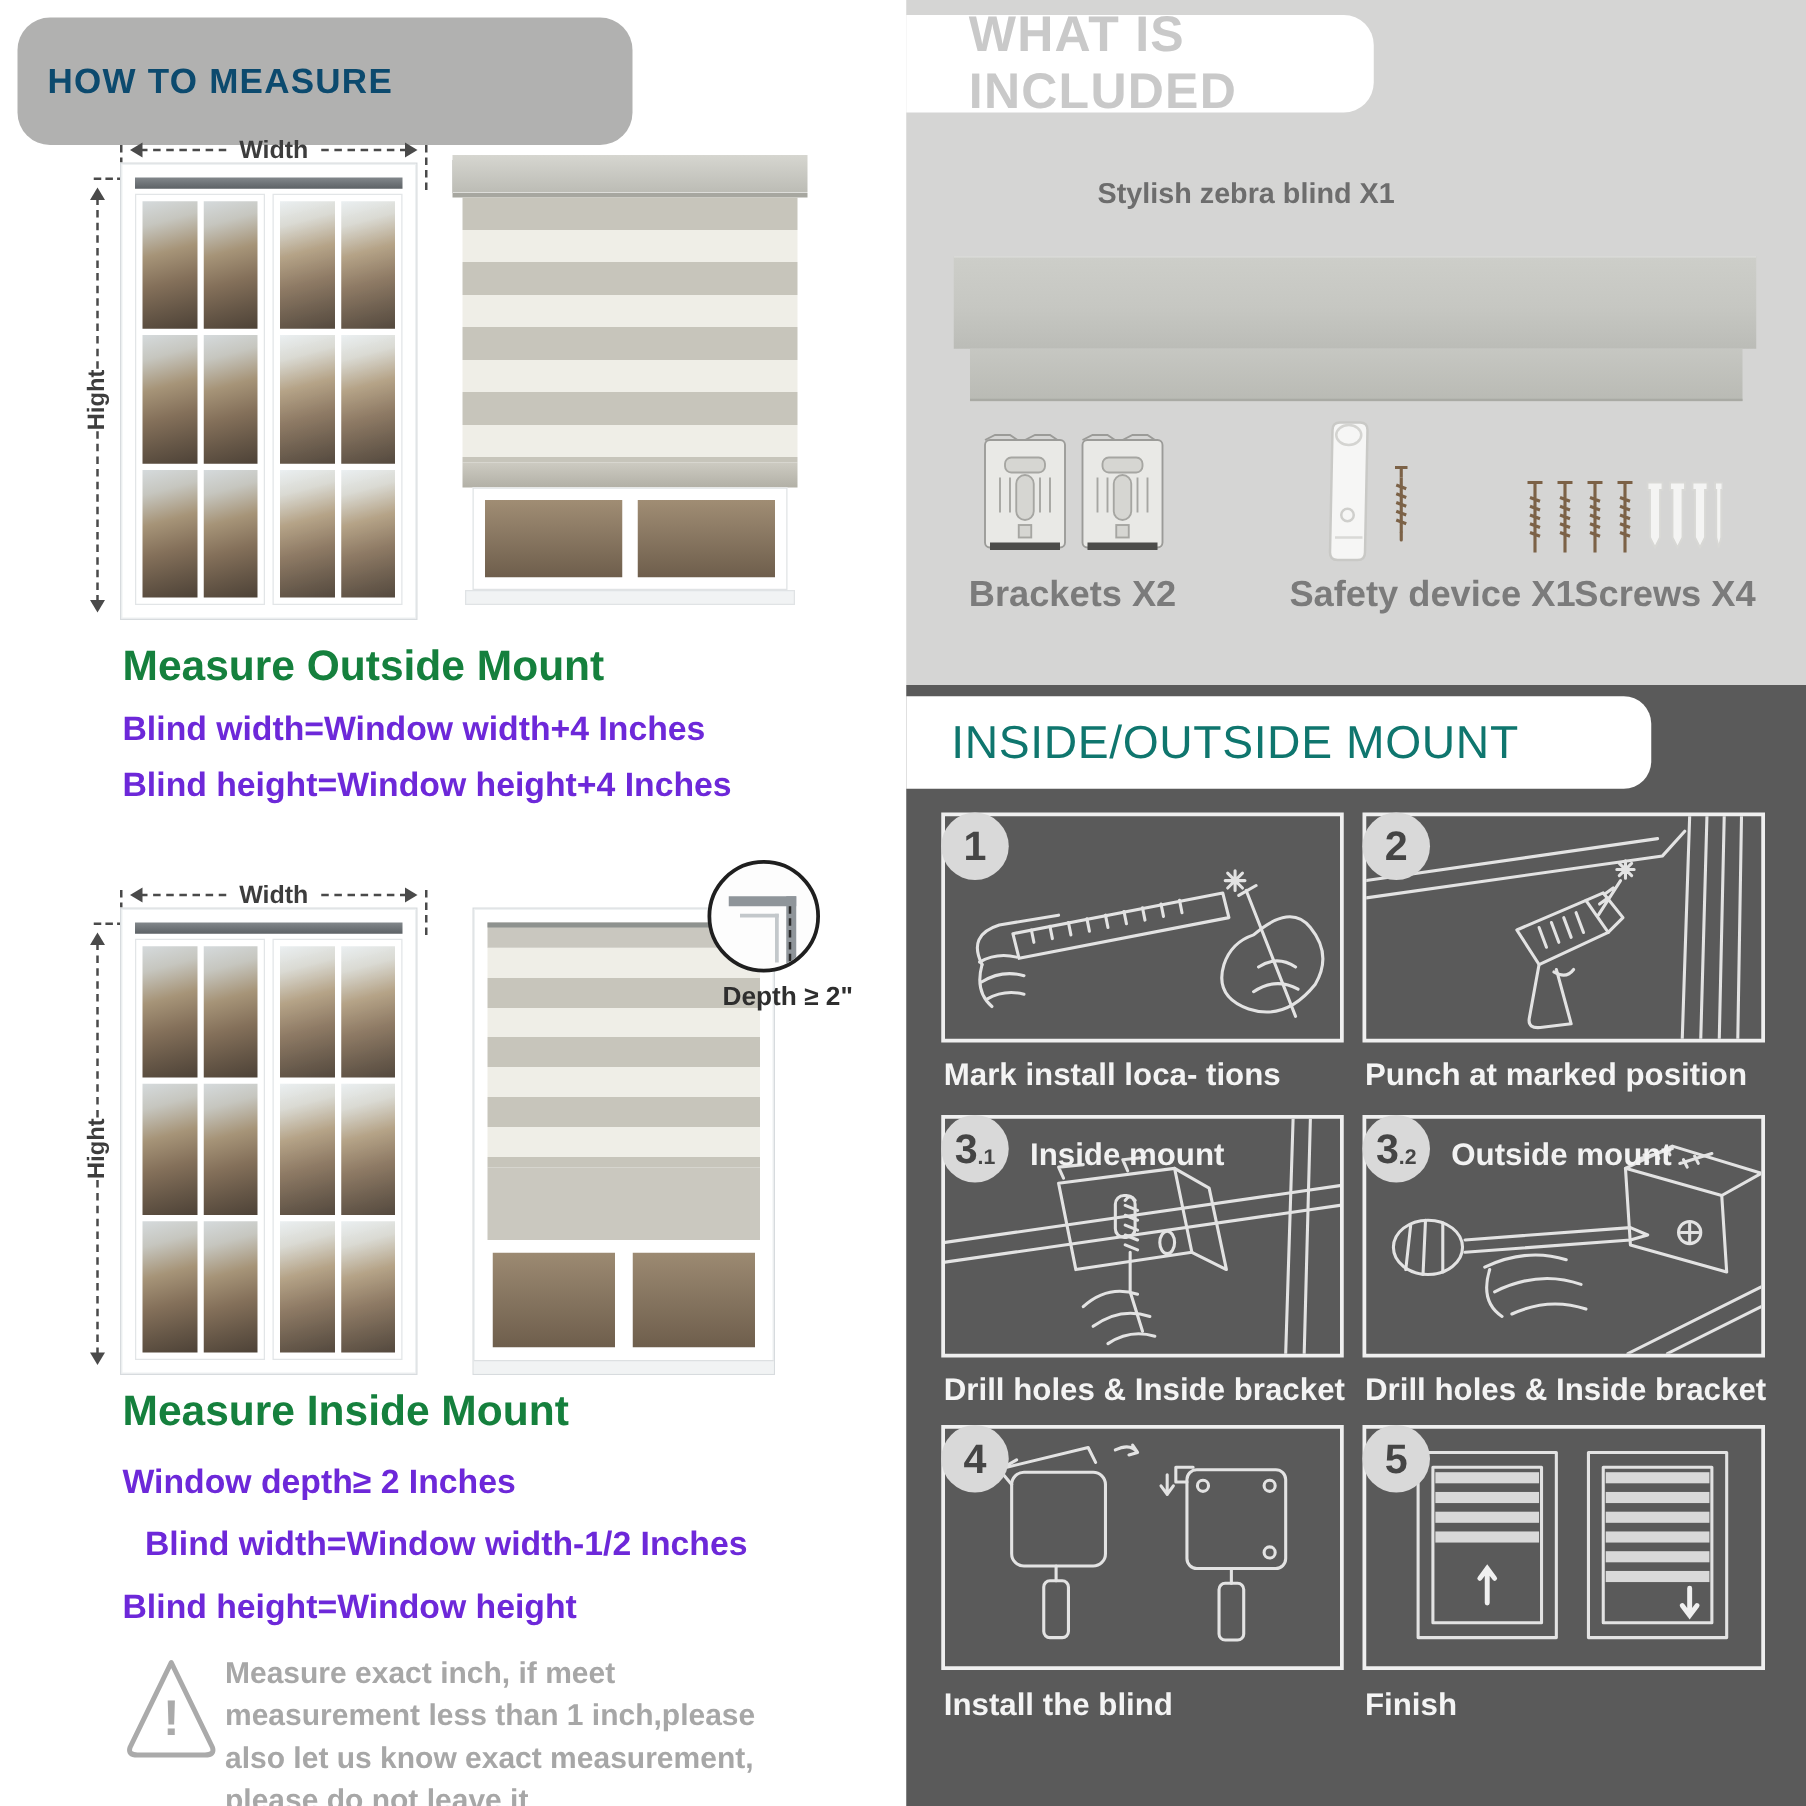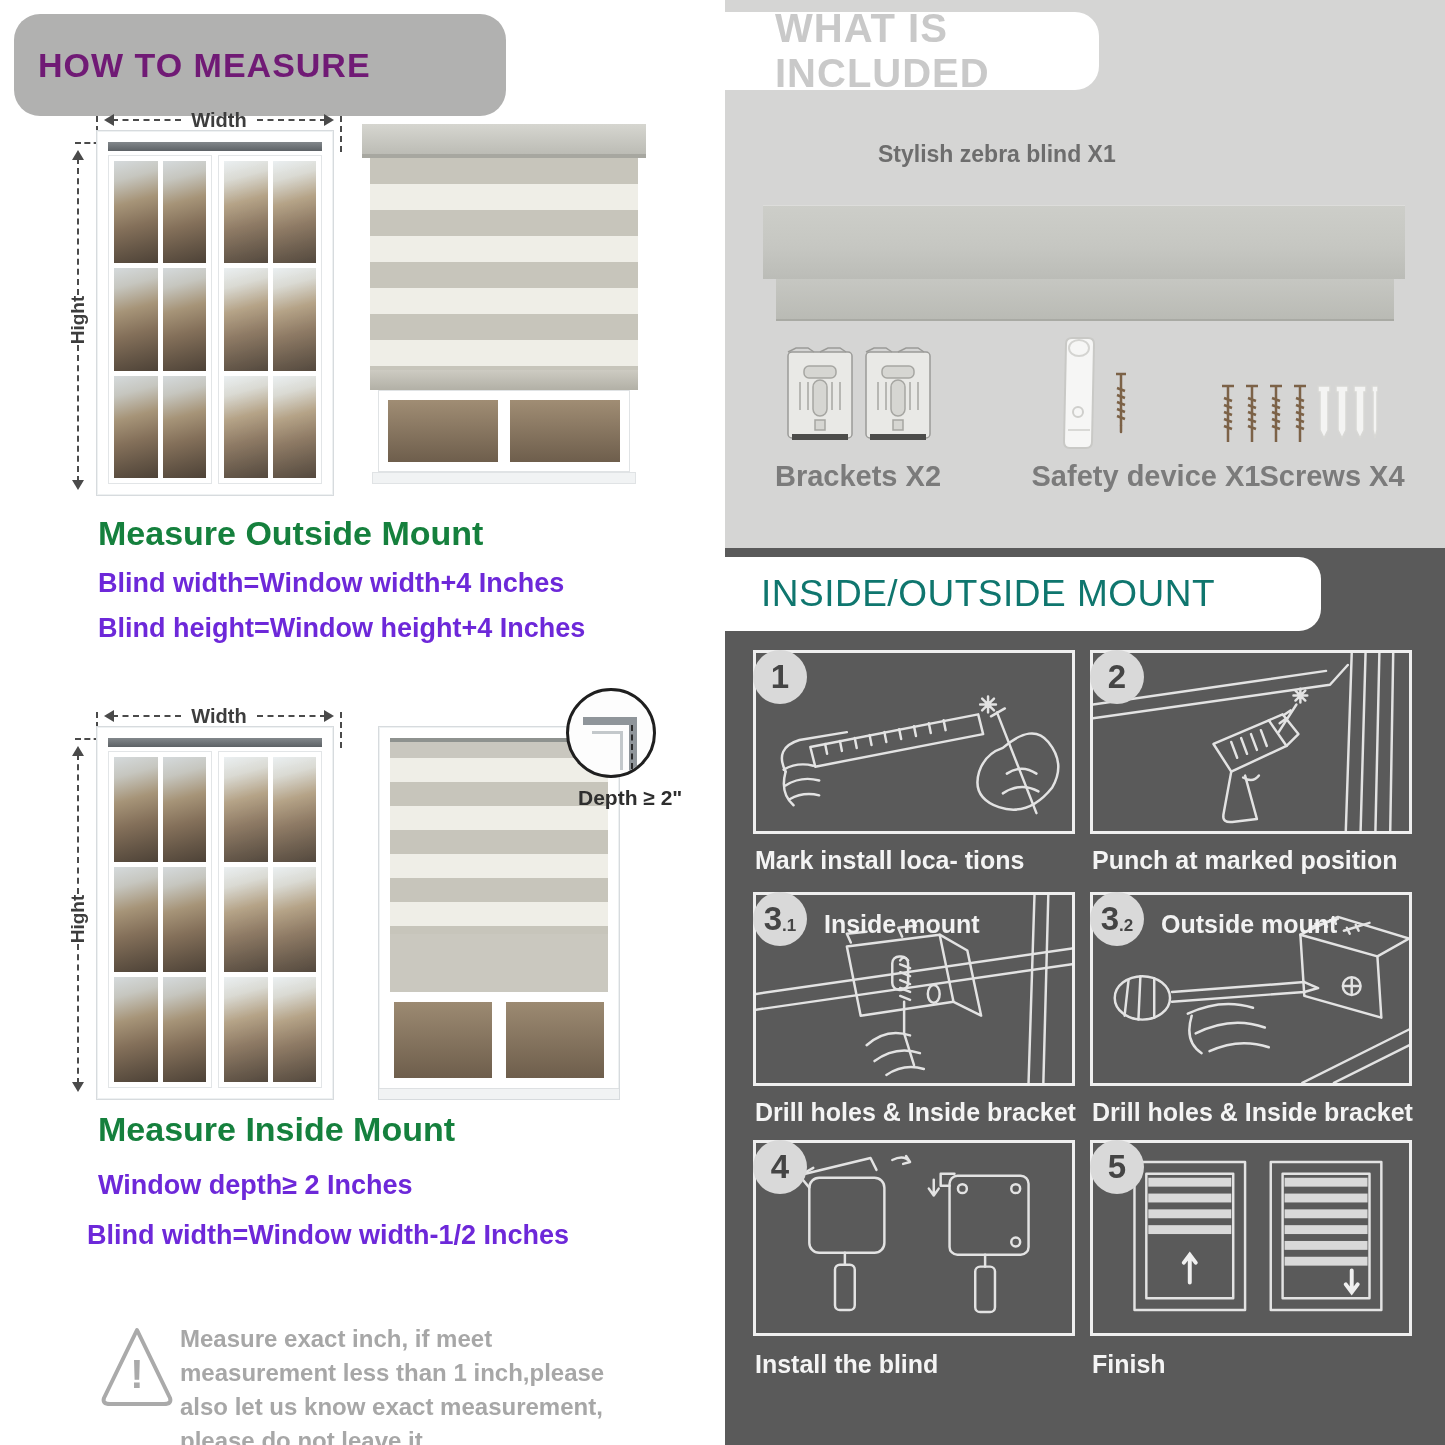--- a/index.html
+++ b/index.html
@@ -1,21 +1,21 @@
 <!DOCTYPE html>
 <html><head>
 <meta charset="utf-8">
 <style>
   html,body{margin:0;padding:0;background:#ffffff;}
   .canvas{position:relative;width:1445px;height:1445px;background:#ffffff;overflow:hidden;
           font-family:"Liberation Sans",sans-serif;}
   
   .htm-header{position:absolute;left:14px;top:14px;width:492px;height:102px;background:#b1b1b0;
               border-radius:26px;display:flex;align-items:center;padding-left:24px;box-sizing:border-box;}
-  .htm-header span{color:#701a75;font-size:34px;font-weight:bold;letter-spacing:1px;}
+  .htm-header span{color:#0c4a6e;font-size:28px;font-weight:bold;letter-spacing:1px;}
   .sec-title{position:absolute;color:#15803d;font-size:34px;font-weight:bold;}
   .sec-rule{position:absolute;color:#6d28d9;font-size:27px;font-weight:bold;}
   
   .dim-w{position:absolute;display:flex;align-items:center;height:0;}
   .dim-w .tick{width:0;height:36px;border-left:2px dashed #4a4a4a;transform:translateY(14px);}
   .dim-w .seg{flex:1;border-top:2px dashed #4a4a4a;height:0;position:relative;}
   .dim-w .ah-l,.dim-w .ah-r{width:0;height:0;border:6px solid transparent;}
   .dim-w .ah-l{border-right:10px solid #4a4a4a;margin-right:-2px;}
   .dim-w .ah-r{border-left:10px solid #4a4a4a;margin-left:-2px;}
   .dim-w .lbl{color:#3d3d3d;font-size:20px;font-weight:bold;margin:0 10px;}
@@ -203,21 +203,22 @@
 
   <div class="mag" style="left:566px;top:688px;">
     <div class="corner"></div>
     <div class="inframe"></div>
     <div class="vdash"></div>
   </div>
   <div class="depth-note" style="left:578px;top:786px;">Depth ≥ 2"</div>
 
   <div class="sec-title" style="left:98px;top:1110px;text-align:right;">Measure Inside Mount</div>
   <div class="sec-rule" style="left:98px;top:1170px;">Window depth≥ 2 Inches</div>
-  <div class="sec-rule" style="left:87px;top:1220px;">Blind width=Window width-1/2 Inches</div>
+  <div class="sec-rule" style="left:116px;top:1220px;">Blind width=Window width-1/2 Inches</div>
+  <div class="sec-rule" style="left:98px;top:1270px;">Blind height=Window height</div>
 
   <svg style="position:absolute;left:98px;top:1322px;" width="78" height="86" viewBox="0 0 78 86">
     <path d="M39,8 L72,76 Q74,82 66,82 L12,82 Q4,82 6,76 Z" fill="none" stroke="#aaaaaa" stroke-width="4" stroke-linejoin="round"></path>
     <text x="39" y="66" text-anchor="middle" font-family="Liberation Sans, sans-serif" font-size="40" font-weight="bold" fill="#aaaaaa">!</text>
   </svg>
   <div class="warn-text" style="left:180px;top:1322px;width:450px;">Measure exact inch, if meet measurement less than 1 inch,please also let us know exact measurement, please do not leave it</div>
 
   <div class="panel-light"></div>
   <div class="wii-header">
     <span>WHAT IS INCLUDED</span>

